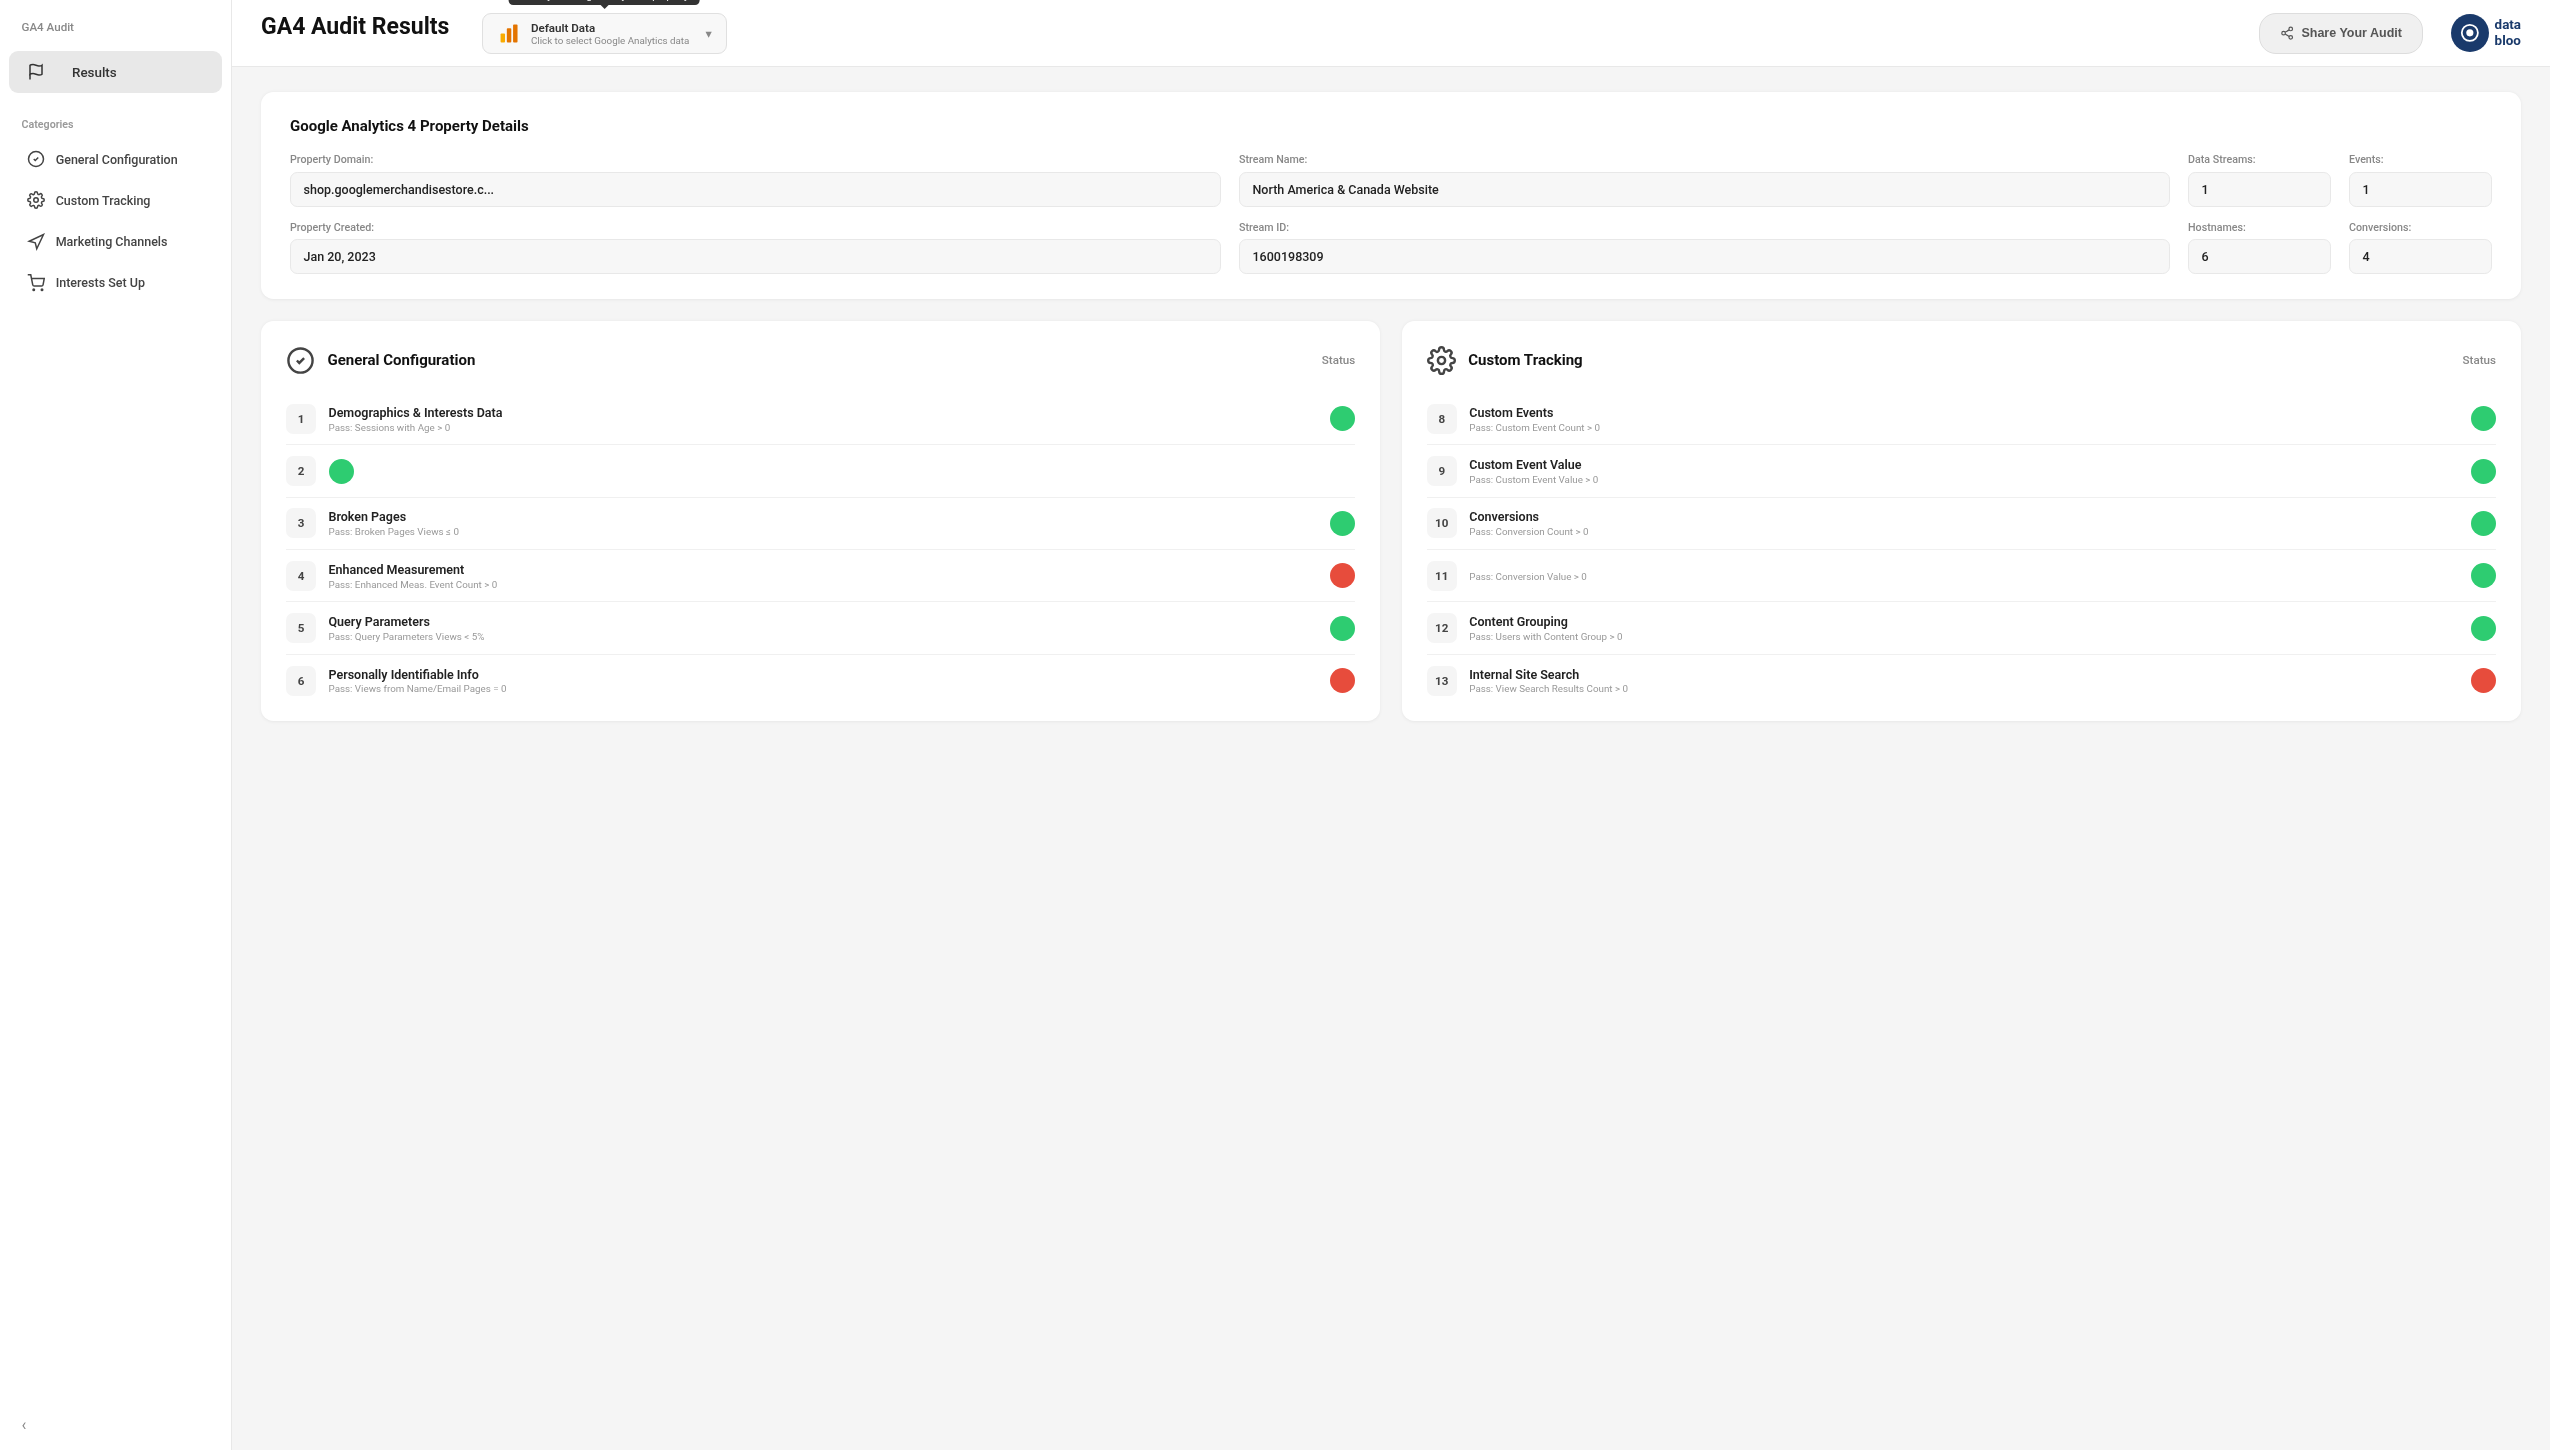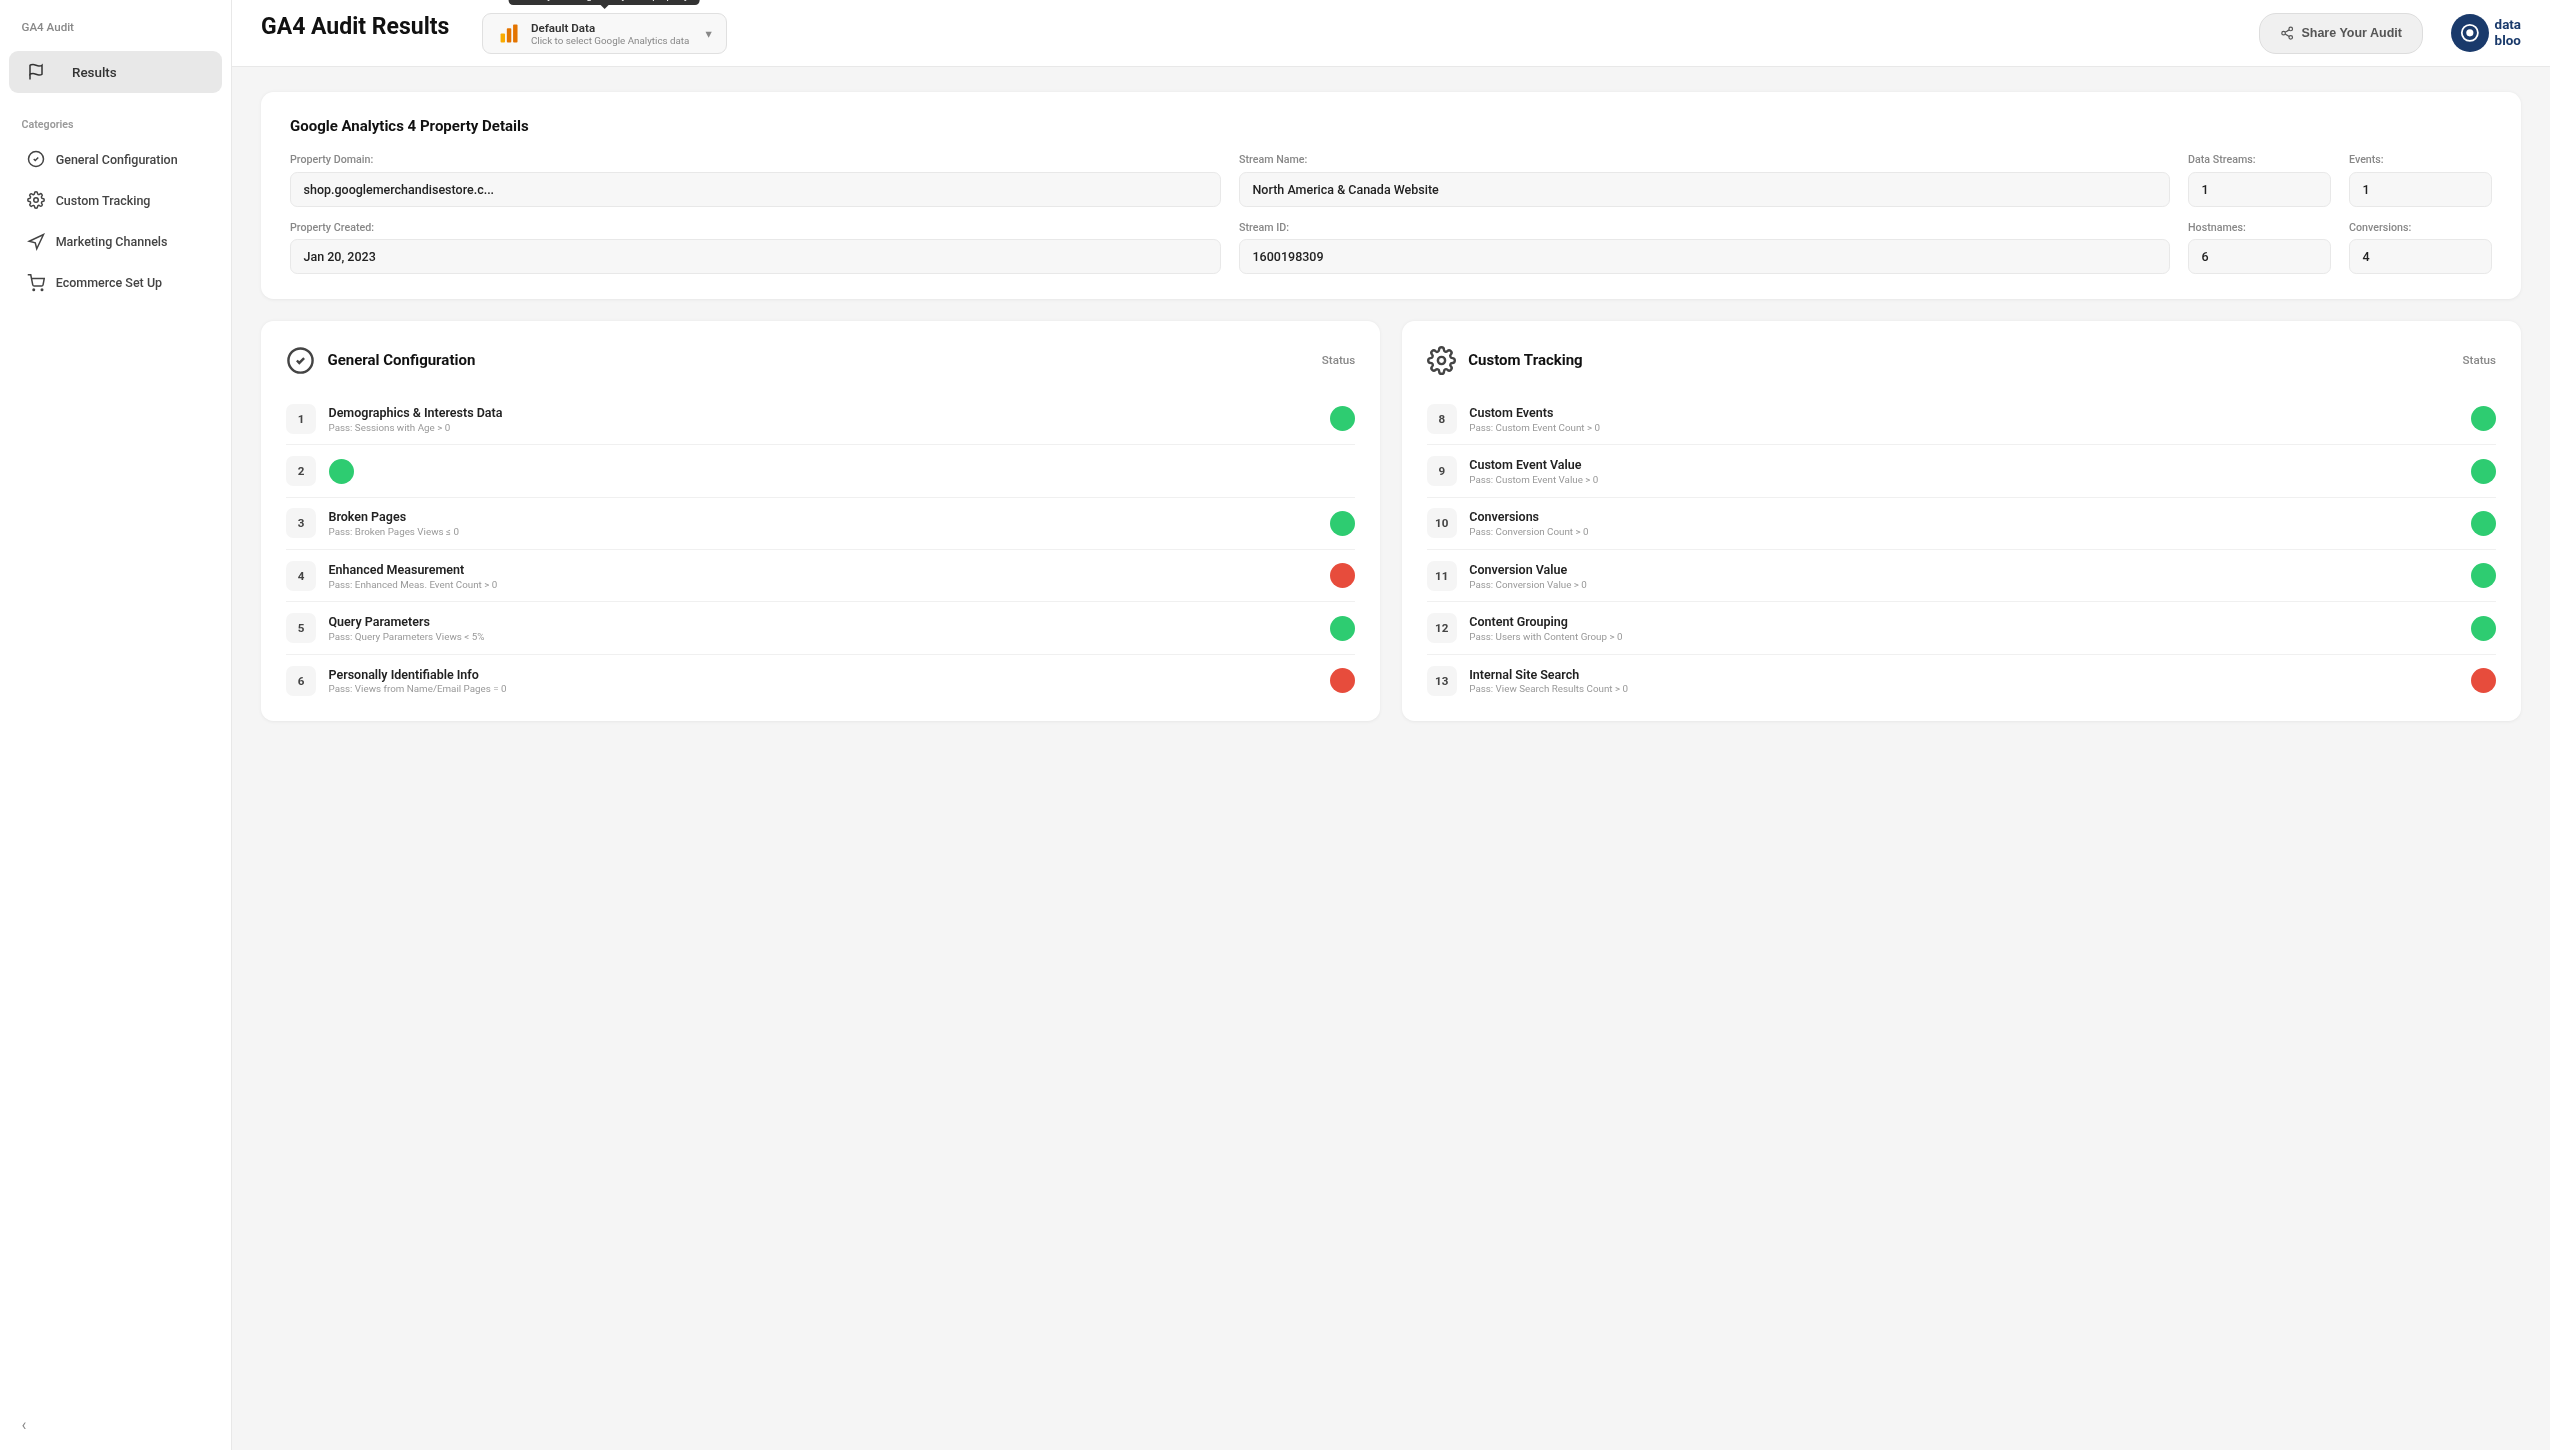--- a/index.html
+++ b/index.html
@@ -301,21 +301,21 @@
     </svg>
     <span>Marketing Channels</span>
   </div>
 
   <div class="sidebar-cat-item">
     <svg class="sidebar-icon" viewBox="0 0 24 24" fill="none" stroke="currentColor" stroke-width="2">
       <circle cx="9" cy="21" r="1"></circle>
       <circle cx="20" cy="21" r="1"></circle>
       <path d="M1 1h4l2.68 13.39a2 2 0 0 0 2 1.61h9.72a2 2 0 0 0 2-1.61L23 6H6"></path>
     </svg>
-    <span>Ecommerce Set Up</span>
+    <span>Interests Set Up</span>
   </div>
 
   <div class="sidebar-chevron">‹</div>
 </div>
 
 <div class="main">
 
   <div class="header">
     <h1 class="header-title">GA4 Audit Results</h1>
 
@@ -491,21 +491,20 @@
           <div class="row-num">10</div>
           <div class="row-info">
             <div class="row-name">Conversions</div>
             <div class="row-desc">Pass: Conversion Count &gt; 0</div>
           </div>
           <div class="status-dot status-green"></div>
         </div>
         <div class="audit-row">
           <div class="row-num">11</div>
           <div class="row-info">
-            <div class="row-name">Conversion Value</div>
             <div class="row-desc">Pass: Conversion Value &gt; 0</div>
           </div>
           <div class="status-dot status-green"></div>
         </div>
         <div class="audit-row">
           <div class="row-num">12</div>
           <div class="row-info">
             <div class="row-name">Content Grouping</div>
             <div class="row-desc">Pass: Users with Content Group &gt; 0</div>
           </div>

